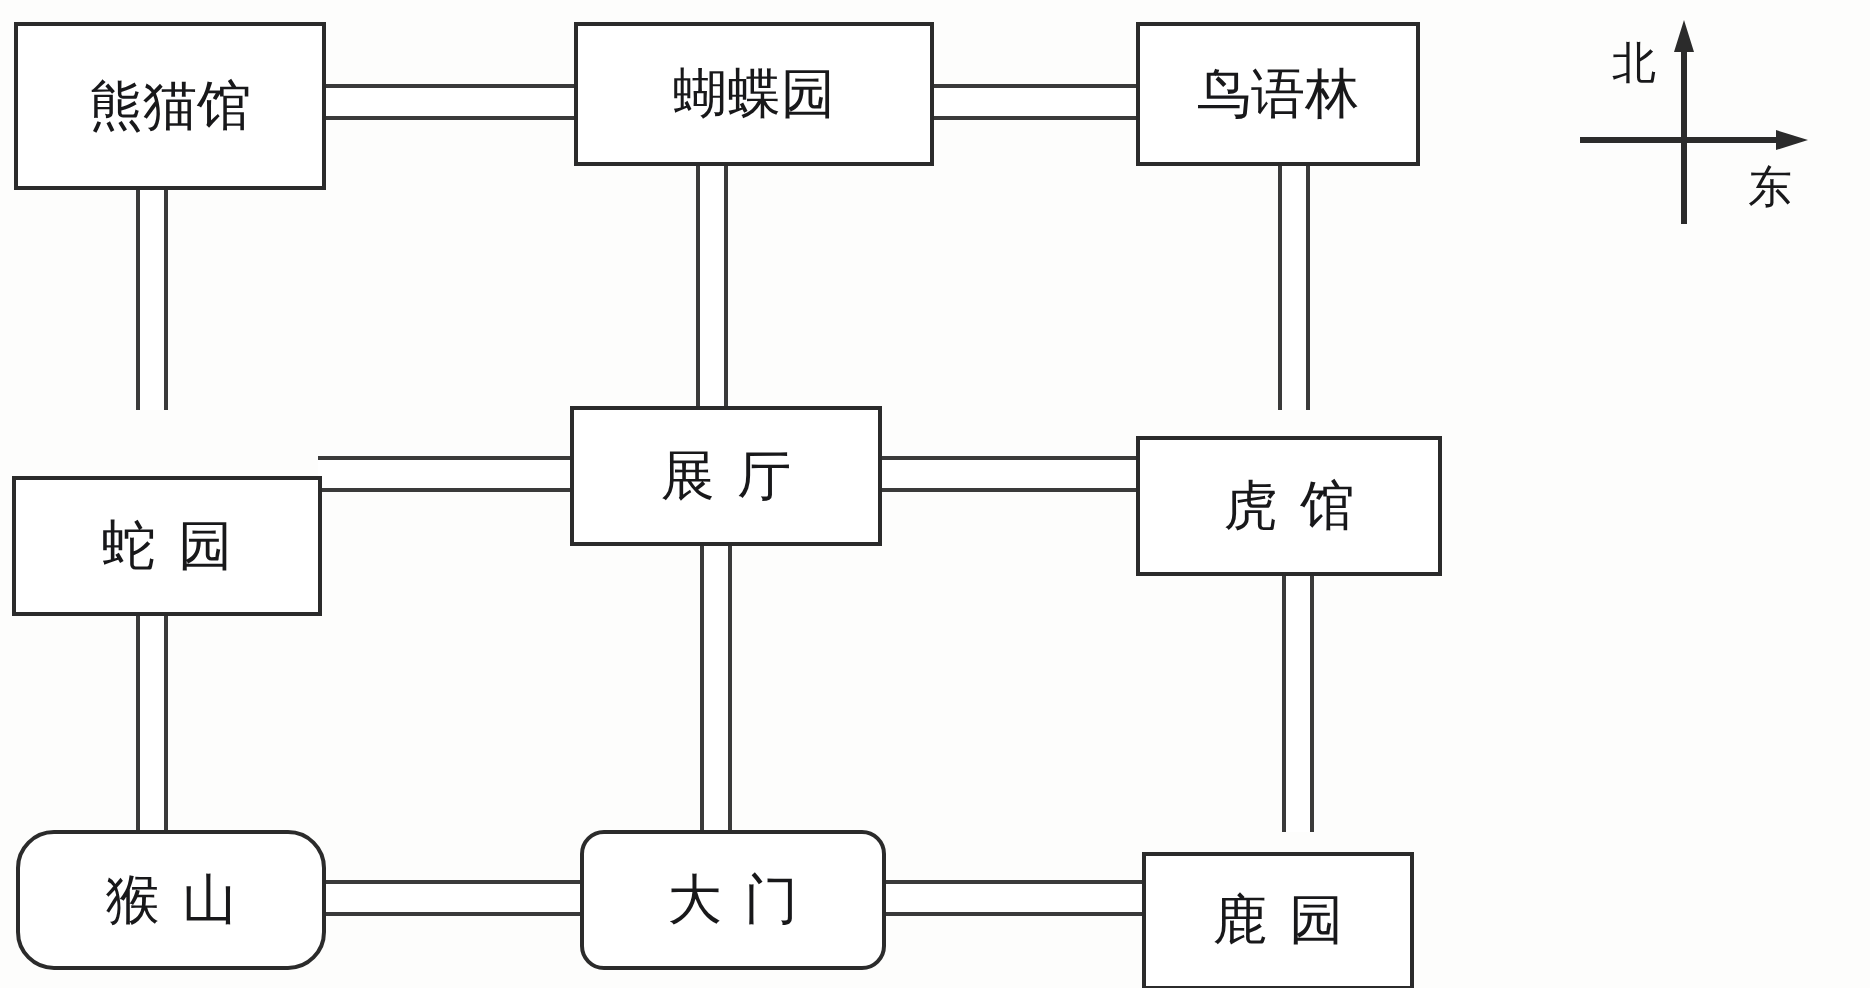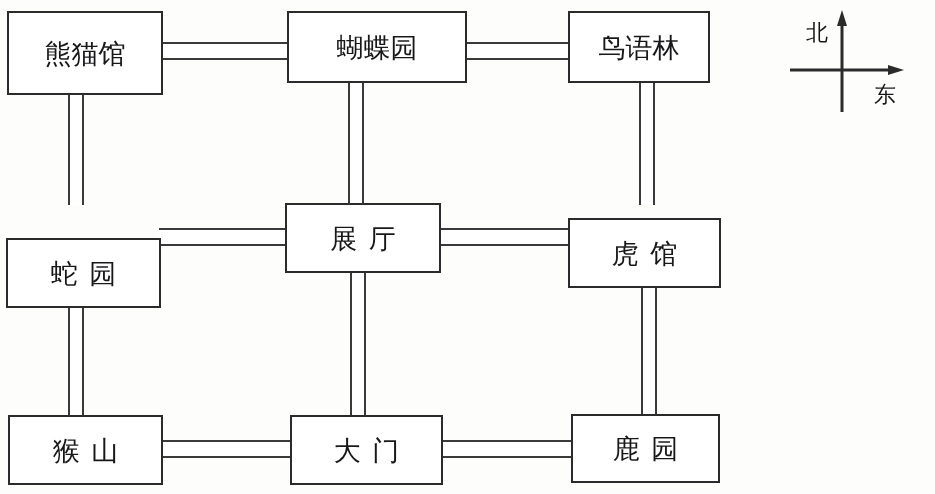--- a/index.html
+++ b/index.html
@@ -103,27 +103,27 @@
       </div>
       <div class="node" style="left: 6px; top: 203px; width: 155px; height: 70px; margin-top: 35px;">
         <span class="node-label spaced">蛇园</span>
       </div>
       <div class="node" style="left: 285px; top: 203px; width: 156px; height: 70px;">
         <span class="node-label spaced">展厅</span>
       </div>
       <div class="node" style="left: 568px; top: 203px; width: 153px; height: 70px; margin-top: 15px;">
         <span class="node-label spaced">虎馆</span>
       </div>
-      <div class="node" style="left: 8px; top: 415px; width: 155px; height: 70px;">
+      <div class="node" style="left: 8px; top: 415px; width: 155px; height: 70px; border-radius: 19px;">
         <span class="node-label spaced">猴山</span>
       </div>
-      <div class="node" style="left: 290px; top: 415px; width: 153px; height: 70px;">
+      <div class="node" style="left: 290px; top: 415px; width: 153px; height: 70px; border-radius: 12px;">
         <span class="node-label spaced">大门</span>
       </div>
-      <div class="node" style="left: 571px; top: 414px; width: 149px; height: 69px;">
+      <div class="node" style="left: 571px; top: 426px; width: 136px; height: 69px;">
         <span class="node-label spaced">鹿园</span>
       </div>
     </div>
 
   <div id="compass" style="left: 780px; top: 0px; width: 134px; height: 122px;">
     <svg id="compass-svg" width="134" height="122" viewBox="0 0 134 122">
       <line id="compass-vline" x1="62" y1="20" x2="62" y2="112" stroke="#2b2b2b" stroke-width="3"></line>
       <line id="compass-hline" x1="10" y1="70" x2="114" y2="70" stroke="#2b2b2b" stroke-width="3"></line>
       <polygon id="compass-north-arrow" points="62,10 57,26 67,26" fill="#2b2b2b"></polygon>
       <polygon id="compass-east-arrow" points="124,70 108,65 108,75" fill="#2b2b2b"></polygon>

